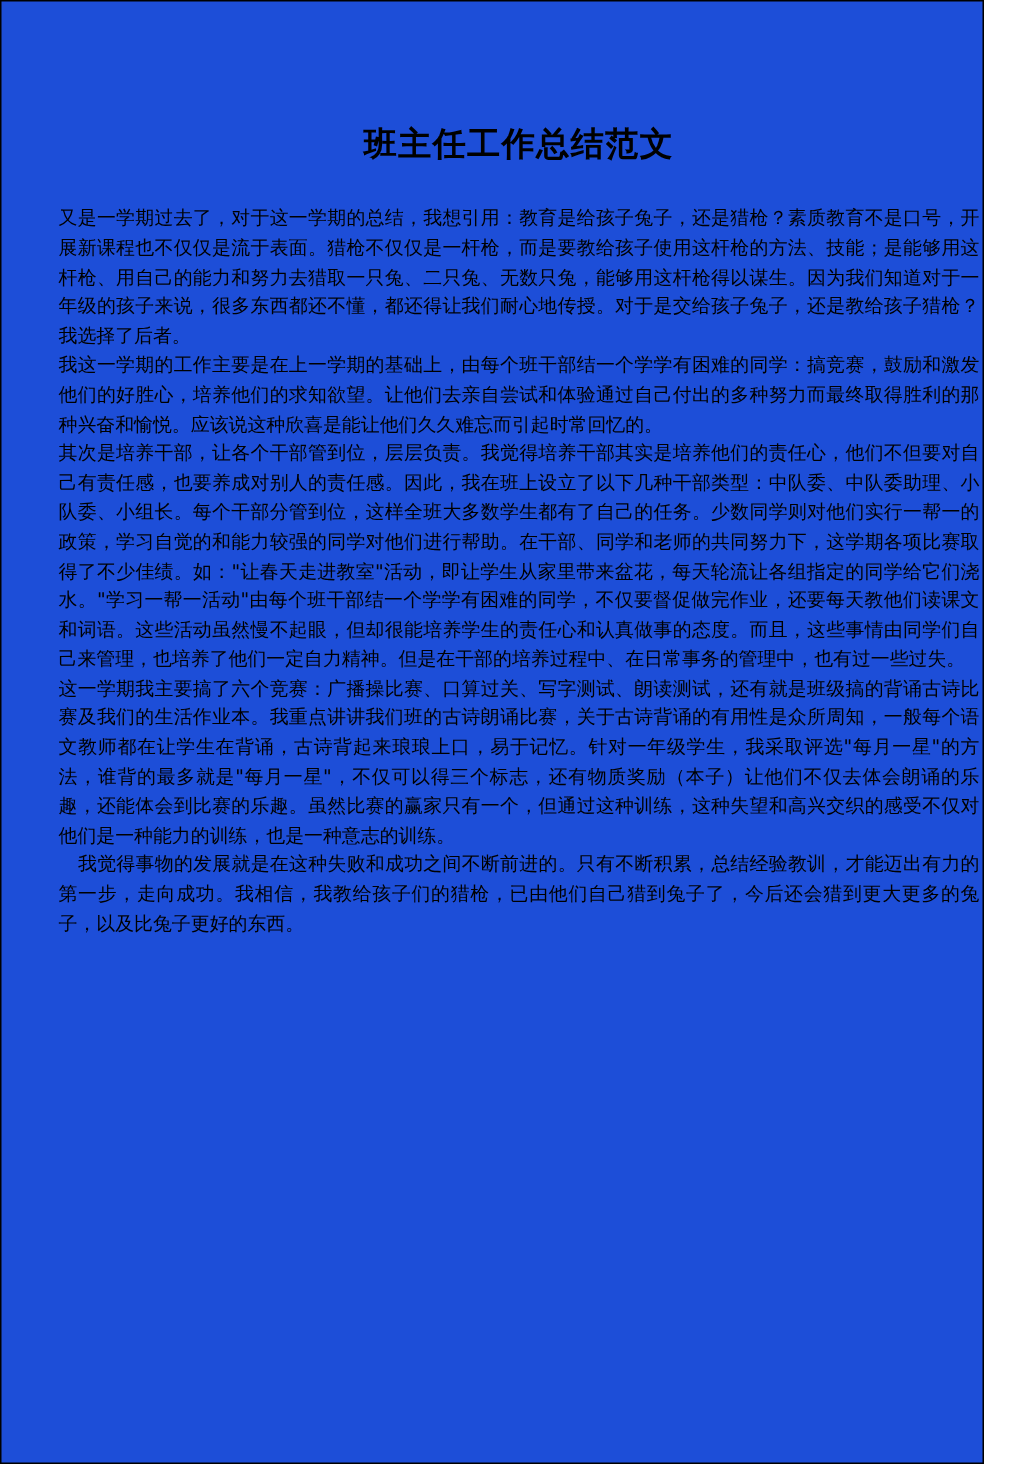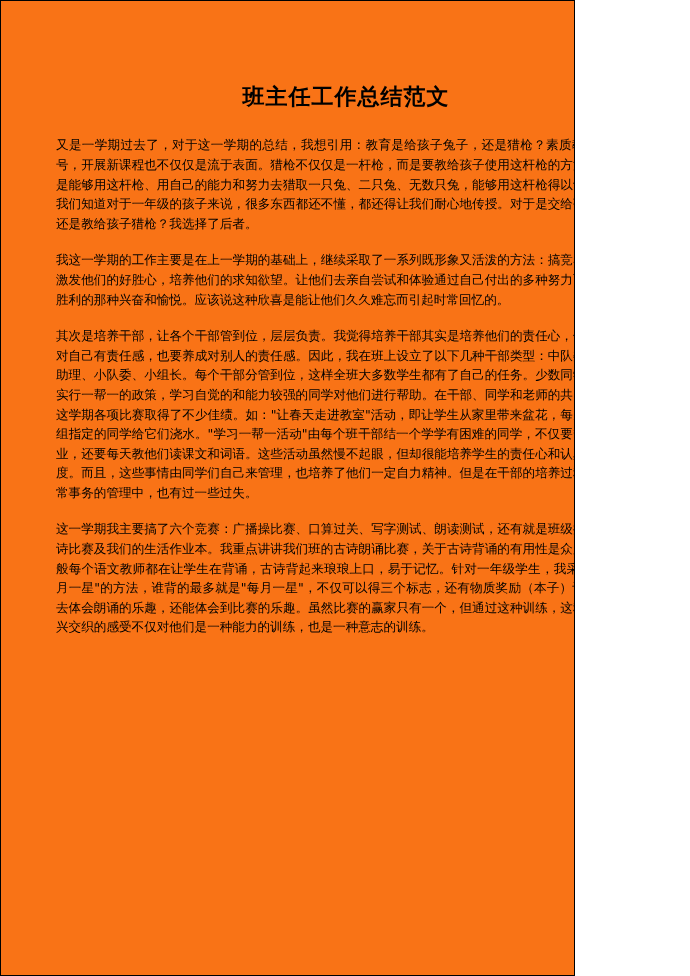--- a/index.html
+++ b/index.html
@@ -5,23 +5,23 @@
   html, body {
     margin: 0;
     padding: 0;
     background: #ffffff;
   }
   body {
     font-family: "DejaVu Sans", "Liberation Sans", sans-serif;
   }
   .page {
     position: relative;
-    width: 575px;
+    width: 656px;
     height: 976px;
-    background: #f97316;
+    background: #1d4ed8;
     border: 1px solid #000000;
     box-sizing: border-box;
     overflow: hidden;
   }
   .doc-body {
     position: absolute;
     left: 38px;
     top: 82px;
     width: 614px;
   }
@@ -37,33 +37,34 @@
   }
   .doc-paragraphs {
     font-family: "DejaVu Sans", "Liberation Sans", sans-serif;
     font-size: 12.6px;
     line-height: 19.6px;
     color: #000000;
     text-align: justify;
     text-justify: inter-character;
   }
   .doc-paragraphs p {
-    margin: 17px;
+    margin: 0;
     padding: 0;
   }
   .indent-1 {
     text-indent: 13px;
   }
 </style>
 </head>
 <body>
 
 <div class="page">
   <div class="doc-body">
     <h1 class="doc-title">班主任工作总结范文</h1>
     <div class="doc-paragraphs">
       <p>又是一学期过去了，对于这一学期的总结，我想引用：教育是给孩子兔子，还是猎枪？素质教育不是口号，开展新课程也不仅仅是流于表面。猎枪不仅仅是一杆枪，而是要教给孩子使用这杆枪的方法、技能；是能够用这杆枪、用自己的能力和努力去猎取一只兔、二只兔、无数只兔，能够用这杆枪得以谋生。因为我们知道对于一年级的孩子来说，很多东西都还不懂，都还得让我们耐心地传授。对于是交给孩子兔子，还是教给孩子猎枪？我选择了后者。</p>
-      <p>我这一学期的工作主要是在上一学期的基础上，继续采取了一系列既形象又活泼的方法：搞竞赛，鼓励和激发他们的好胜心，培养他们的求知欲望。让他们去亲自尝试和体验通过自己付出的多种努力而最终取得胜利的那种兴奋和愉悦。应该说这种欣喜是能让他们久久难忘而引起时常回忆的。</p>
+      <p>我这一学期的工作主要是在上一学期的基础上，由每个班干部结一个学学有困难的同学：搞竞赛，鼓励和激发他们的好胜心，培养他们的求知欲望。让他们去亲自尝试和体验通过自己付出的多种努力而最终取得胜利的那种兴奋和愉悦。应该说这种欣喜是能让他们久久难忘而引起时常回忆的。</p>
       <p>其次是培养干部，让各个干部管到位，层层负责。我觉得培养干部其实是培养他们的责任心，他们不但要对自己有责任感，也要养成对别人的责任感。因此，我在班上设立了以下几种干部类型：中队委、中队委助理、小队委、小组长。每个干部分管到位，这样全班大多数学生都有了自己的任务。少数同学则对他们实行一帮一的政策，学习自觉的和能力较强的同学对他们进行帮助。在干部、同学和老师的共同努力下，这学期各项比赛取得了不少佳绩。如："让春天走进教室"活动，即让学生从家里带来盆花，每天轮流让各组指定的同学给它们浇水。"学习一帮一活动"由每个班干部结一个学学有困难的同学，不仅要督促做完作业，还要每天教他们读课文和词语。这些活动虽然慢不起眼，但却很能培养学生的责任心和认真做事的态度。而且，这些事情由同学们自己来管理，也培养了他们一定自力精神。但是在干部的培养过程中、在日常事务的管理中，也有过一些过失。</p>
       <p>这一学期我主要搞了六个竞赛：广播操比赛、口算过关、写字测试、朗读测试，还有就是班级搞的背诵古诗比赛及我们的生活作业本。我重点讲讲我们班的古诗朗诵比赛，关于古诗背诵的有用性是众所周知，一般每个语文教师都在让学生在背诵，古诗背起来琅琅上口，易于记忆。针对一年级学生，我采取评选"每月一星"的方法，谁背的最多就是"每月一星"，不仅可以得三个标志，还有物质奖励（本子）让他们不仅去体会朗诵的乐趣，还能体会到比赛的乐趣。虽然比赛的赢家只有一个，但通过这种训练，这种失望和高兴交织的感受不仅对他们是一种能力的训练，也是一种意志的训练。</p>
+      <p class="indent-1">我觉得事物的发展就是在这种失败和成功之间不断前进的。只有不断积累，总结经验教训，才能迈出有力的第一步，走向成功。我相信，我教给孩子们的猎枪，已由他们自己猎到兔子了，今后还会猎到更大更多的兔子，以及比兔子更好的东西。</p>
     </div>
   </div>
 </div>
 
 </body></html>

